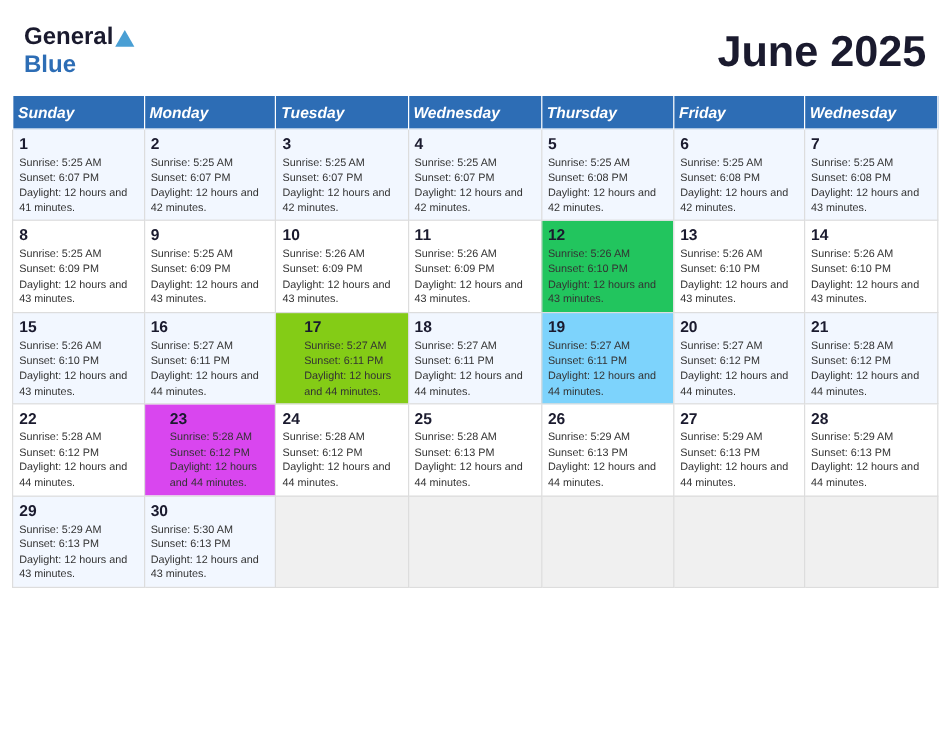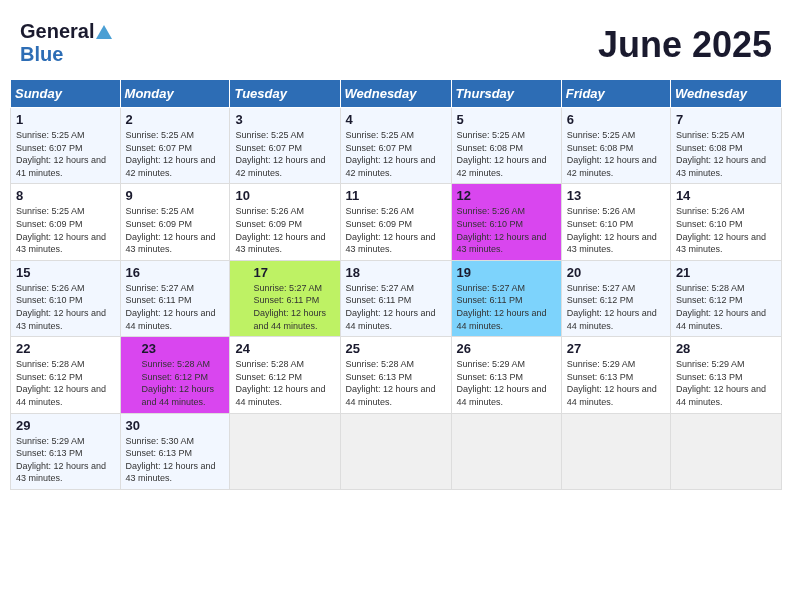--- a/index.html
+++ b/index.html
@@ -6,21 +6,21 @@
     body {
       font-family: Arial, sans-serif;
       background: #fff;
       width: 792px;
       min-height: 612px;
       padding: 10px;
     }
     .header-section {
       display: flex;
       justify-content: space-between;
-      align-items: flex-end;
+      align-items: center;
       padding: 10px 10px 5px 10px;
     }
     .logo {
       display: flex;
       flex-direction: column;
       align-items: flex-start;
     }
     .logo-general {
       font-size: 20px;
       font-weight: bold;
@@ -172,21 +172,21 @@
           <div class="day-info">Sunrise: 5:25 AM<br>Sunset: 6:09 PM<br>Daylight: 12 hours and 43 minutes.</div>
         </td>
         <td style="background-color: rgb(255, 255, 255);">
           <span class="day-number">10</span>
           <div class="day-info">Sunrise: 5:26 AM<br>Sunset: 6:09 PM<br>Daylight: 12 hours and 43 minutes.</div>
         </td>
         <td style="background-color: rgb(255, 255, 255);">
           <span class="day-number">11</span>
           <div class="day-info">Sunrise: 5:26 AM<br>Sunset: 6:09 PM<br>Daylight: 12 hours and 43 minutes.</div>
         </td>
-        <td style="background-color: #d946ef;">
+        <td style="background-color: #22c55e;">
           <span class="day-number">12</span>
           <div class="day-info">Sunrise: 5:26 AM<br>Sunset: 6:10 PM<br>Daylight: 12 hours and 43 minutes.</div>
         </td>
         <td style="background-color: rgb(255, 255, 255);">
           <span class="day-number">13</span>
           <div class="day-info">Sunrise: 5:26 AM<br>Sunset: 6:10 PM<br>Daylight: 12 hours and 43 minutes.</div>
         </td>
         <td style="background-color: rgb(255, 255, 255);">
           <span class="day-number">14</span>
           <div class="day-info">Sunrise: 5:26 AM<br>Sunset: 6:10 PM<br>Daylight: 12 hours and 43 minutes.</div>
@@ -194,21 +194,21 @@
       </tr>
       <tr>
         <td style="background-color: rgb(242, 247, 255);">
           <span class="day-number">15</span>
           <div class="day-info">Sunrise: 5:26 AM<br>Sunset: 6:10 PM<br>Daylight: 12 hours and 43 minutes.</div>
         </td>
         <td style="background-color: rgb(242, 247, 255);">
           <span class="day-number">16</span>
           <div class="day-info">Sunrise: 5:27 AM<br>Sunset: 6:11 PM<br>Daylight: 12 hours and 44 minutes.</div>
         </td>
-        <td style="background-color: #bef264; padding-left: 23px;">
+        <td style="background-color: #84cc16; padding-left: 23px;">
           <span class="day-number">17</span>
           <div class="day-info">Sunrise: 5:27 AM<br>Sunset: 6:11 PM<br>Daylight: 12 hours and 44 minutes.</div>
         </td>
         <td style="background-color: rgb(242, 247, 255);">
           <span class="day-number">18</span>
           <div class="day-info">Sunrise: 5:27 AM<br>Sunset: 6:11 PM<br>Daylight: 12 hours and 44 minutes.</div>
         </td>
         <td style="background-color: #7dd3fc;">
           <span class="day-number">19</span>
           <div class="day-info">Sunrise: 5:27 AM<br>Sunset: 6:11 PM<br>Daylight: 12 hours and 44 minutes.</div>

